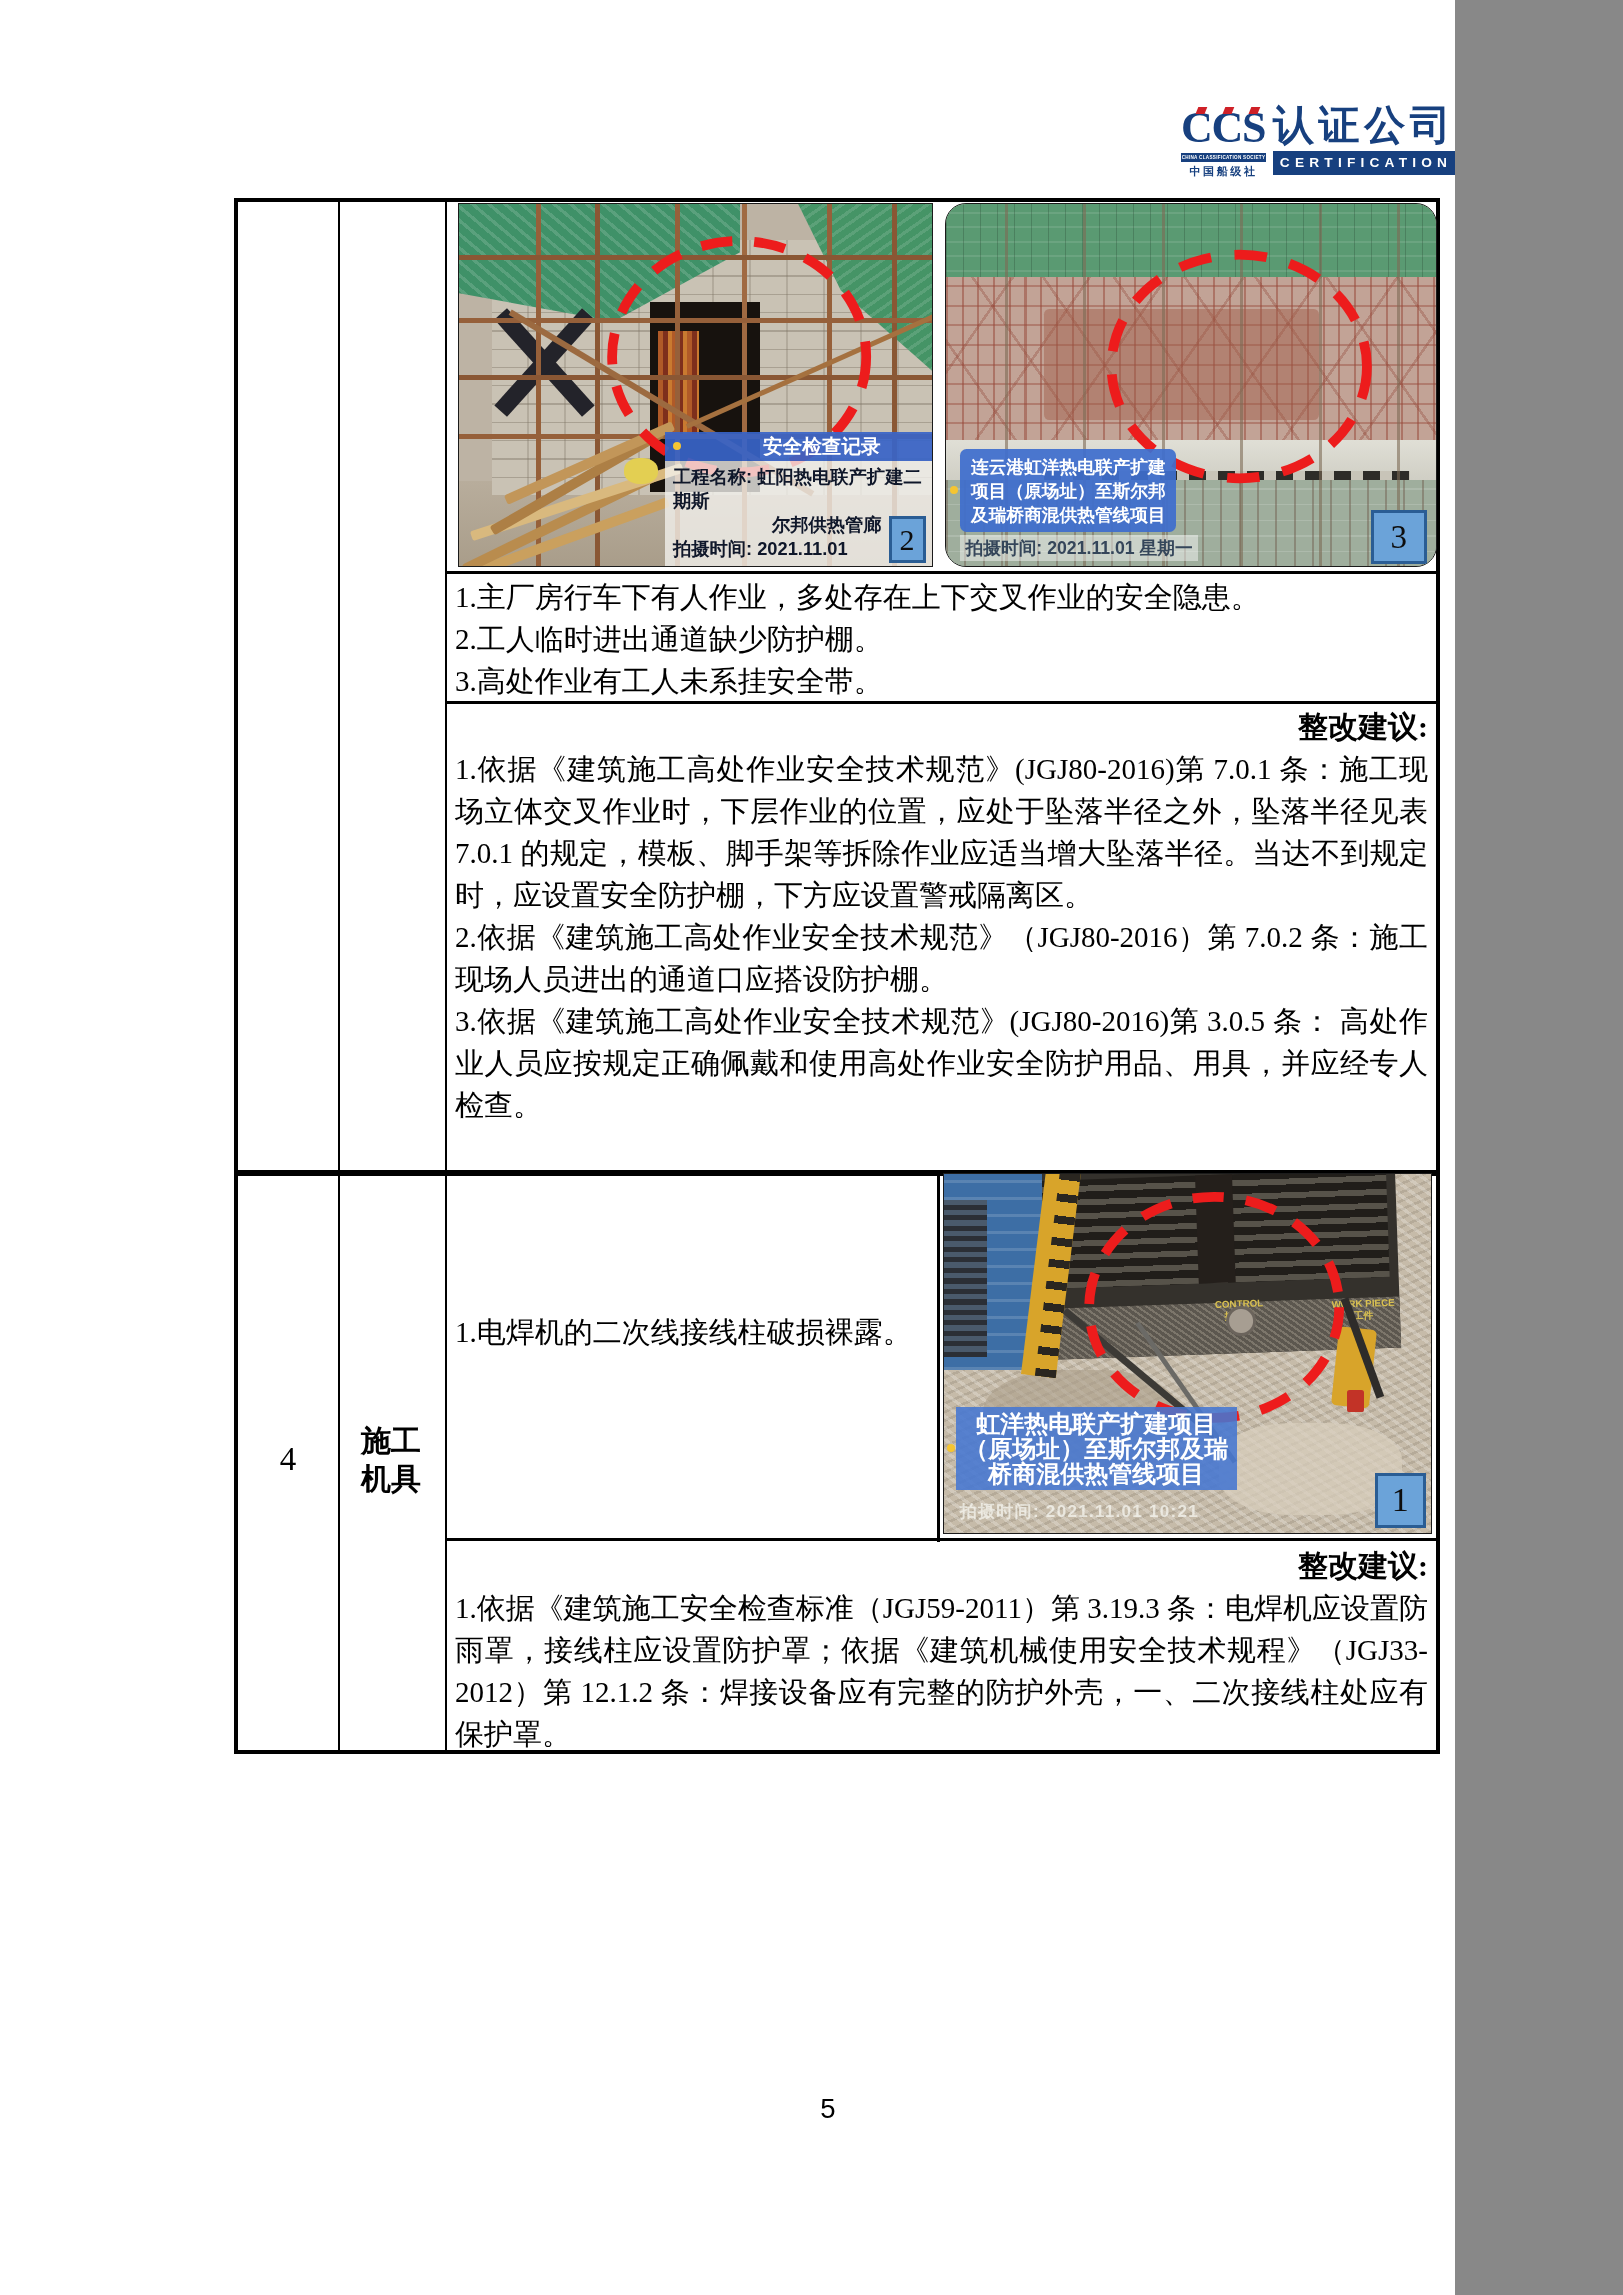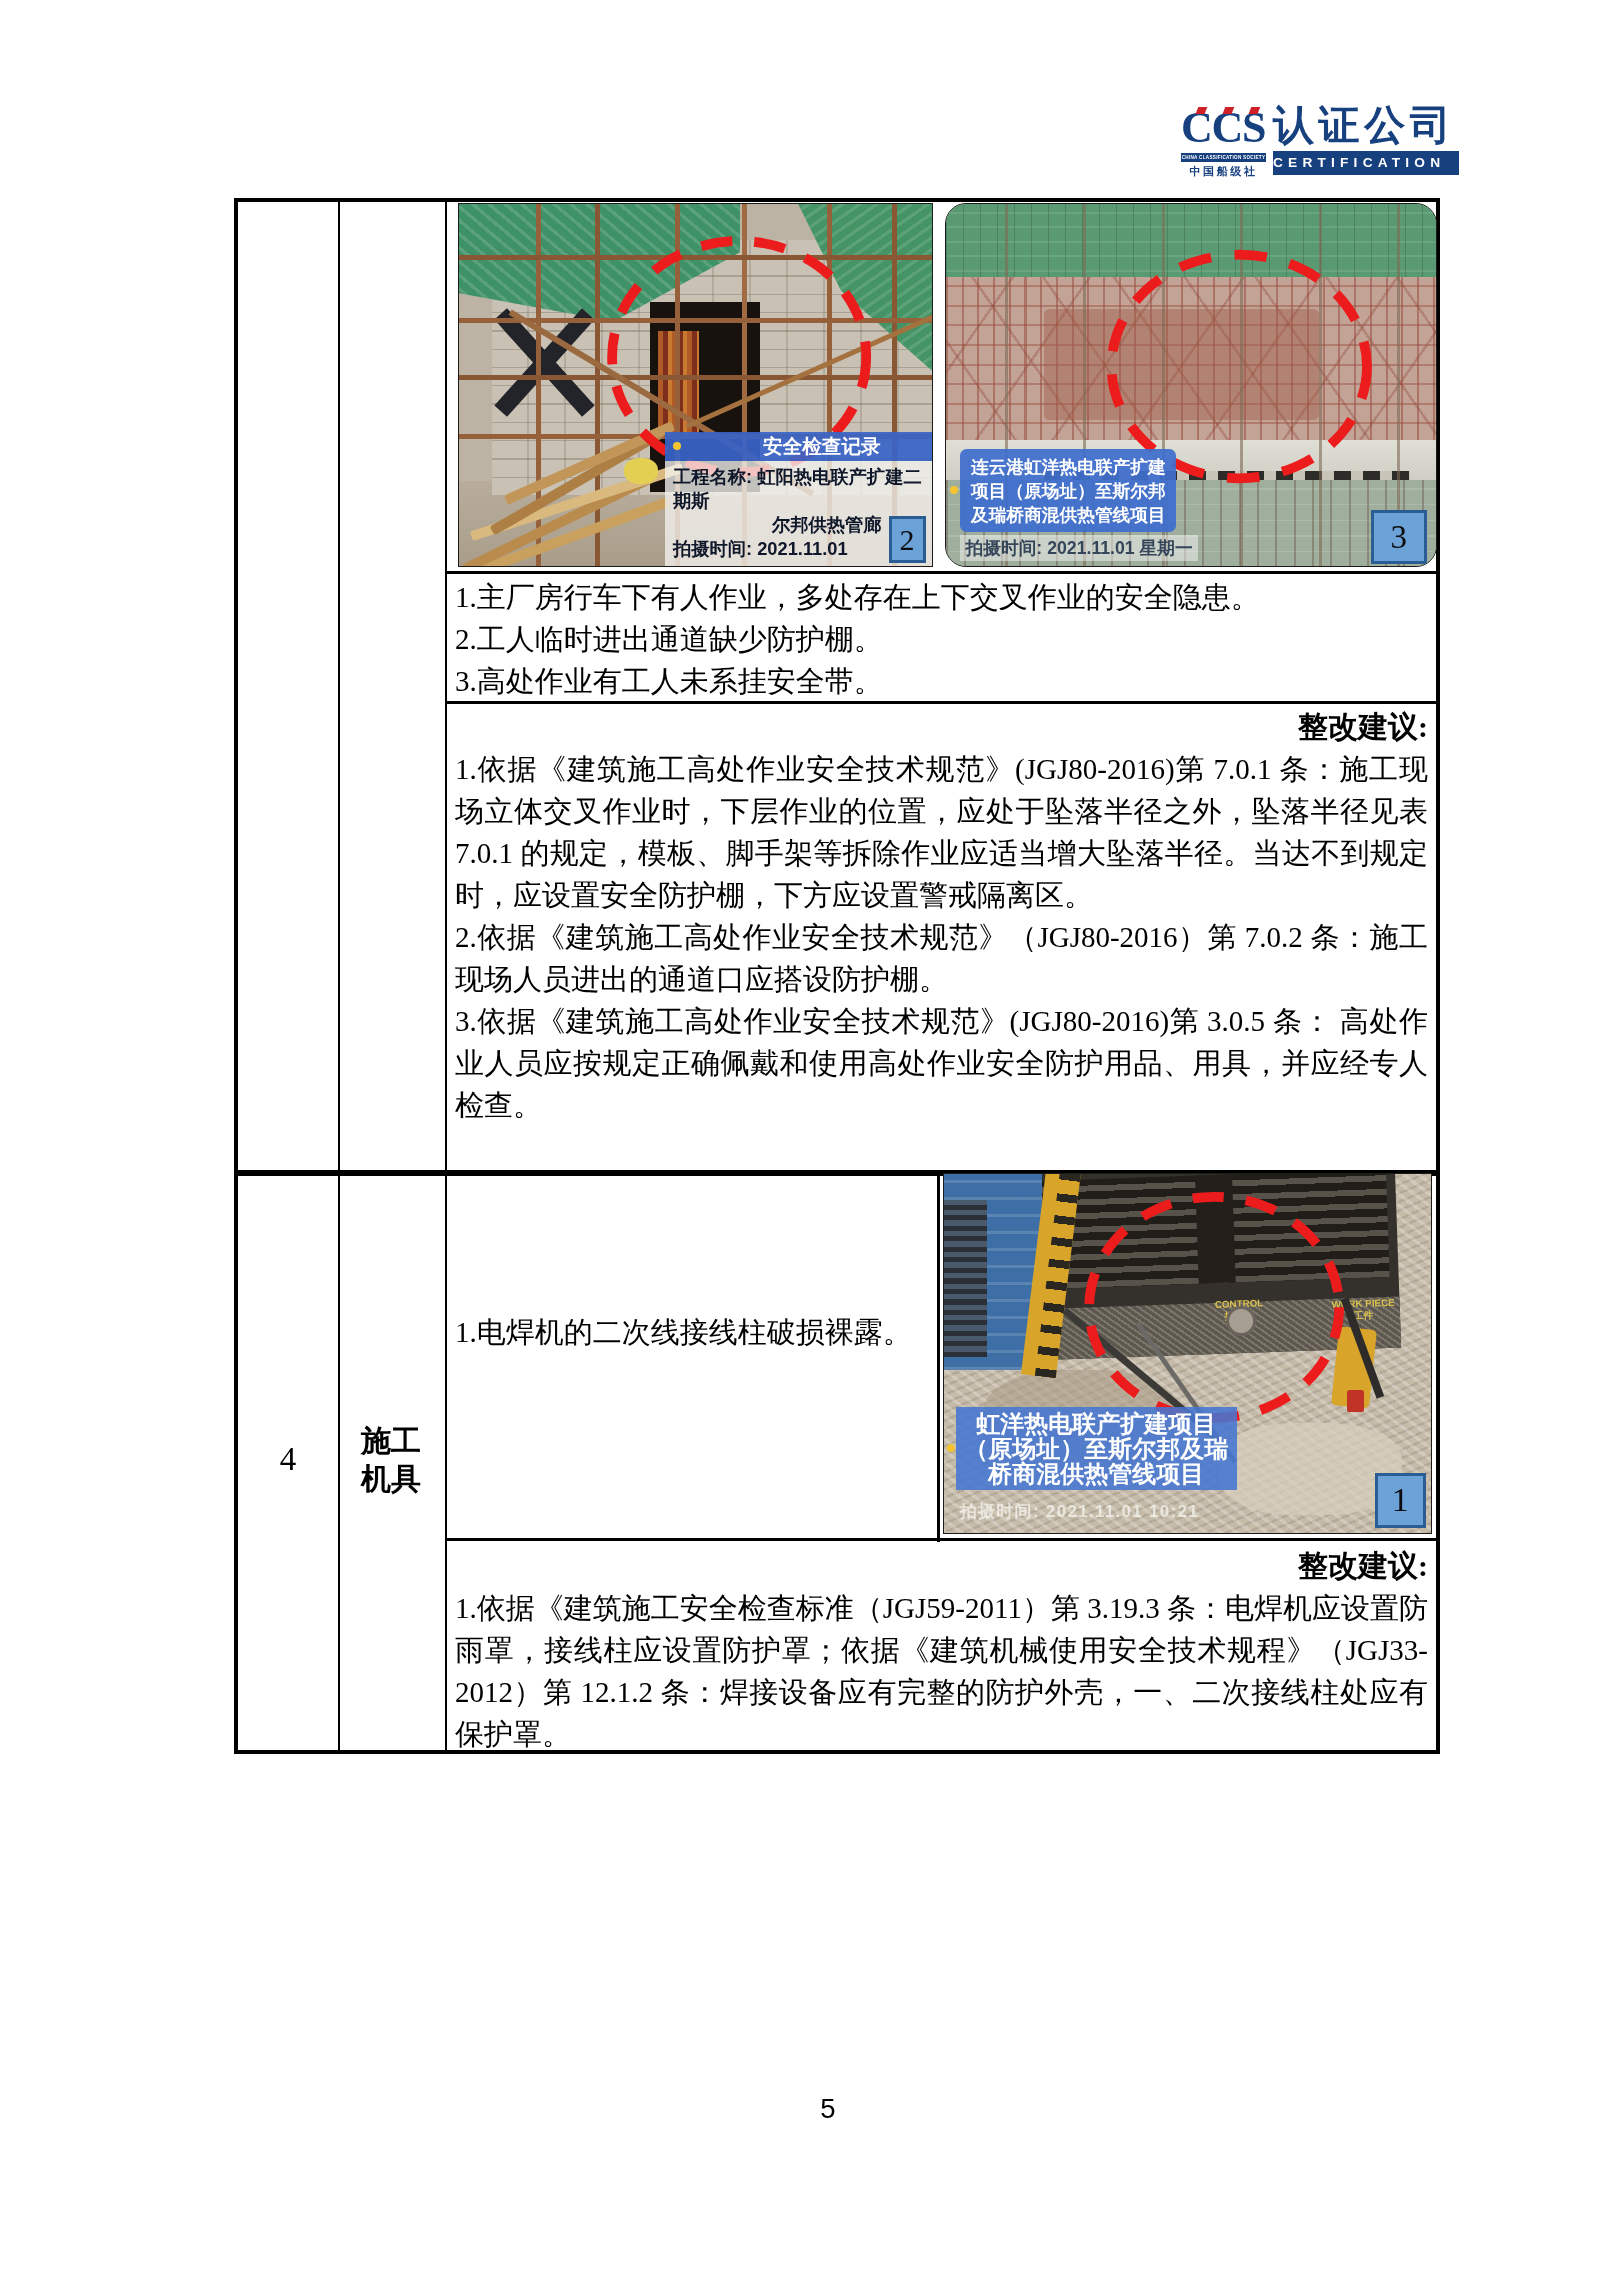--- a/index.html
+++ b/index.html
@@ -1,34 +1,34 @@
 <!DOCTYPE html>
 <html style="font-size:10.5px"><head>
 <meta charset="utf-8">
 <style>
   html,body{margin:0;padding:0;background:#888;}
-  .page{position:relative;width:1623px;height:2295px;background:#ffffff;overflow:hidden;
+  .page{position:relative;width:1455px;height:2295px;background:#ffffff;overflow:hidden;
         font-family:"Liberation Serif","DejaVu Serif",serif;color:#000;}
 
   
   .logo{position:absolute;left:1181px;top:110px;width:277px;height:68px;}
   .logo-ccs{position:absolute;left:0;top:-6.5px;width:85px;font-family:"Liberation Serif",serif;
             font-weight:bold;font-size:44px;letter-spacing:-1.3px;color:#17407f;line-height:47px;}
   .ccs-accent{position:absolute;width:8.5px;height:6.5px;background:#cf2027;transform:skewX(-22deg);}
   .a1{left:15.7px;top:-2.6px;} .a2{left:43px;top:-2.6px;} .a3{left:69px;top:-2.6px;}
   .logo-enbar{position:absolute;left:0;top:43px;width:85px;height:9.2px;background:#17407f;color:#fff;
               font-family:"Liberation Sans",sans-serif;font-weight:bold;font-size:4.6px;line-height:9.2px;
               text-align:center;letter-spacing:0.3px;white-space:nowrap;overflow:hidden;}
   .logo-cnsoc{position:absolute;left:0;top:54px;width:85px;color:#17407f;font-weight:bold;
               font-family:"Liberation Sans",sans-serif;font-size:11px;letter-spacing:2.6px;text-align:center;white-space:nowrap;}
   .logo-company{position:absolute;left:92px;top:-7.9px;color:#17407f;font-weight:bold;
                 font-family:"Liberation Sans",sans-serif;font-size:41px;letter-spacing:4.6px;line-height:47px;white-space:nowrap;}
   .logo-certbar{position:absolute;left:92px;top:41px;width:186px;height:23.6px;background:#17407f;color:#fff;
                 font-family:"Liberation Sans",sans-serif;font-weight:bold;font-size:13.7px;letter-spacing:5.2px;
-                line-height:23.6px;white-space:nowrap;}
+                line-height:23.6px;text-align:center;white-space:nowrap;}
 
   
   .rtable{position:absolute;left:234px;top:198px;width:1206px;height:1556px;
           border:4.6px solid #000;box-sizing:border-box;}
   .tline{position:absolute;background:#000;}
   .v1{left:100px;top:0;width:2px;height:100%;}
   .v2{left:207px;top:0;width:2px;height:100%;}
   .h1{left:207px;right:0;top:369px;height:2.6px;}
   .h2{left:207px;right:0;top:499px;height:3.3px;}
   .h3{left:0;right:0;top:968px;height:5.9px;}

